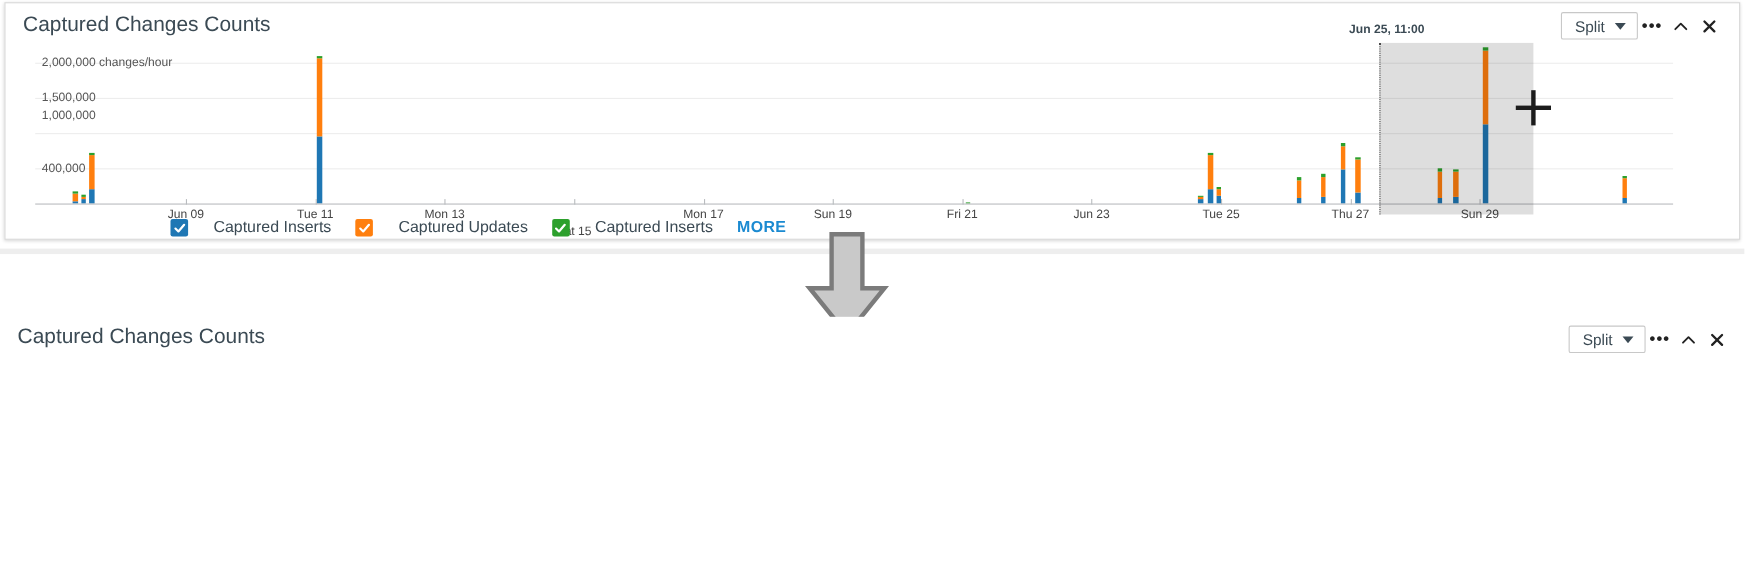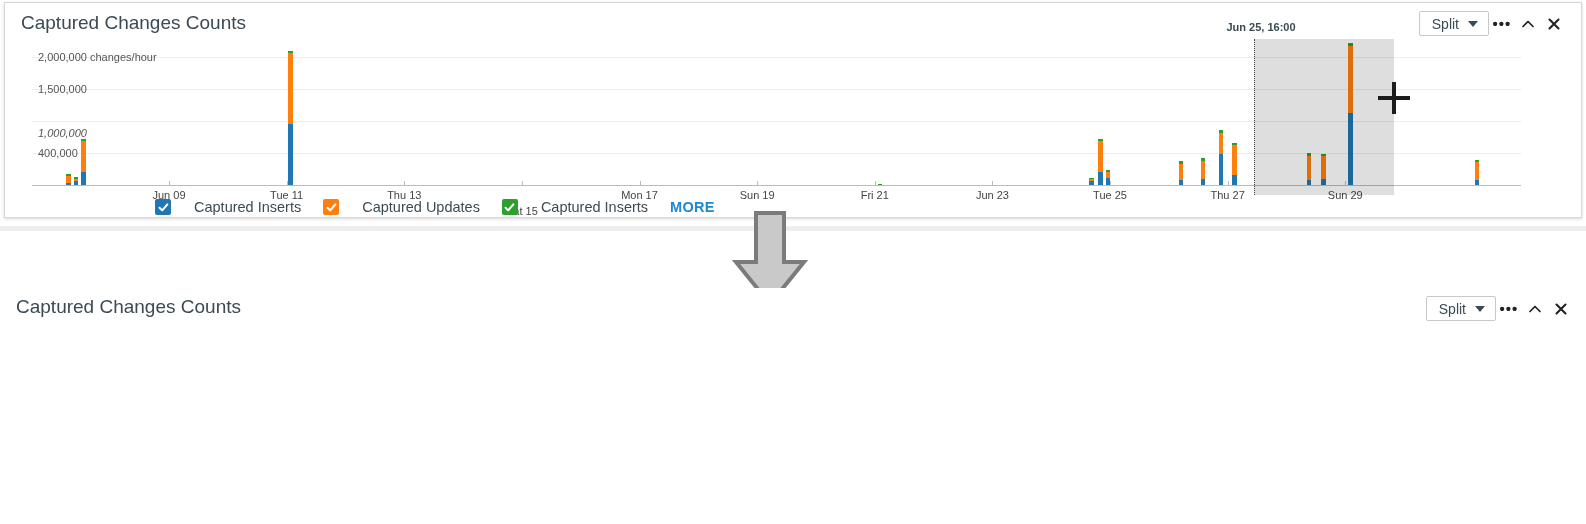--- a/index.html
+++ b/index.html
@@ -225,21 +225,21 @@
           <path d="M3.5 3.5 L12.5 12.5 M12.5 3.5 L3.5 12.5" stroke="#222" stroke-width="2.1" stroke-linecap="round"></path>
         </svg>
       </div>
     </div>
 
     <div class="chart">
       <div class="plot" id="plot-top">
           <div class="gridline" style="top: 112px;"></div>
           <div class="ylabel" style="top: 112px; left: 6px;">400,000</div>
           <div class="gridline" style="top: 80px;"></div>
-          <div class="ylabel" style="top: 92px; left: 6px; font-style: italic;">1,000,000</div>
+          <div class="ylabel" style="top: 64px; left: 6px;">1,000,000</div>
           <div class="gridline" style="top: 48px;"></div>
           <div class="ylabel" style="top: 48px; left: 6px;">1,500,000</div>
           <div class="gridline" style="top: 16px;"></div>
           <div class="ylabel" style="top: 16px; left: 6px;">2,000,000 changes/hour</div>
           <div class="bar" style="left: 34.247px; width: 4.5px; height: 10.56px;">
             <div class="seg seg-i" style="bottom: 0px; height: 1.92px;"></div>
             <div class="seg seg-u" style="bottom: 1.92px; height: 7.04px;"></div>
             <div class="seg seg-d" style="bottom: 8.96px; height: 1.6px;"></div>
           </div>
           <div class="bar" style="left: 41.692px; width: 4.5px; height: 8.32px;">
@@ -314,40 +314,40 @@
             <div class="seg seg-i" style="bottom: 0px; height: 5.12px;"></div>
             <div class="seg seg-u" style="bottom: 5.12px; height: 17.92px;"></div>
             <div class="seg seg-d" style="bottom: 23.04px; height: 1.92px;"></div>
           </div>
           <div class="axis-line" style="top: 144px;"></div>
           <div class="xtick-mark" style="left: 136.988px; top: 140px;"></div>
           <div class="xtick" style="left: 136.988px; top: 148px;">Jun 09</div>
           <div class="xtick-mark" style="left: 254.619px; top: 140px;"></div>
           <div class="xtick" style="left: 254.619px; top: 148px;">Tue 11</div>
           <div class="xtick-mark" style="left: 372.25px; top: 140px;"></div>
-          <div class="xtick" style="left: 372.25px; top: 148px;">Thu 13</div>
+          <div class="xtick" style="left: 372.25px; top: 148px;">Mon 13</div>
           <div class="xtick-mark" style="left: 489.881px; top: 140px;"></div>
           <div class="xtick" style="left: 489.881px; top: 164px;">Sat 15</div>
           <div class="xtick-mark" style="left: 607.512px; top: 140px;"></div>
           <div class="xtick" style="left: 607.512px; top: 148px;">Mon 17</div>
           <div class="xtick-mark" style="left: 725.143px; top: 140px;"></div>
           <div class="xtick" style="left: 725.143px; top: 148px;">Sun 19</div>
           <div class="xtick-mark" style="left: 842.774px; top: 140px;"></div>
           <div class="xtick" style="left: 842.774px; top: 148px;">Fri 21</div>
           <div class="xtick-mark" style="left: 960.405px; top: 140px;"></div>
           <div class="xtick" style="left: 960.405px; top: 148px;">Jun 23</div>
           <div class="xtick-mark" style="left: 1078.04px; top: 140px;"></div>
           <div class="xtick" style="left: 1078.04px; top: 148px;">Tue 25</div>
           <div class="xtick-mark" style="left: 1195.67px; top: 140px;"></div>
           <div class="xtick" style="left: 1195.67px; top: 148px;">Thu 27</div>
           <div class="xtick-mark" style="left: 1313.3px; top: 140px;"></div>
           <div class="xtick" style="left: 1313.3px; top: 148px;">Sun 29</div>
           <div class="brush" style="left: 1222.47px; width: 139.966px; top: -2px; height: 156px;"></div>
           <div class="brush-edge-left" style="left: 1222.47px; top: -2px; height: 156px;"></div>
-          <div class="brush-label" style="left: 1194.47px; top: -20px;">Jun 25, 16:00</div>
+          <div class="brush-label" style="left: 1194.47px; top: -20px;">Jun 25, 11:00</div>
           <div class="crosshair" style="left: 1346px; top: 41px; width: 32px; height: 32px;">
             <div class="h" style="left:0;top:14px;width:32px;height:3.5px;"></div>
             <div class="v" style="left:14px;top:0;width:3.5px;height:32px;"></div>
           </div>
         </div>
     </div>
 
     <div class="legend" id="legend-top">
       <div class="legend-item">
         <span class="lg-box ins">

